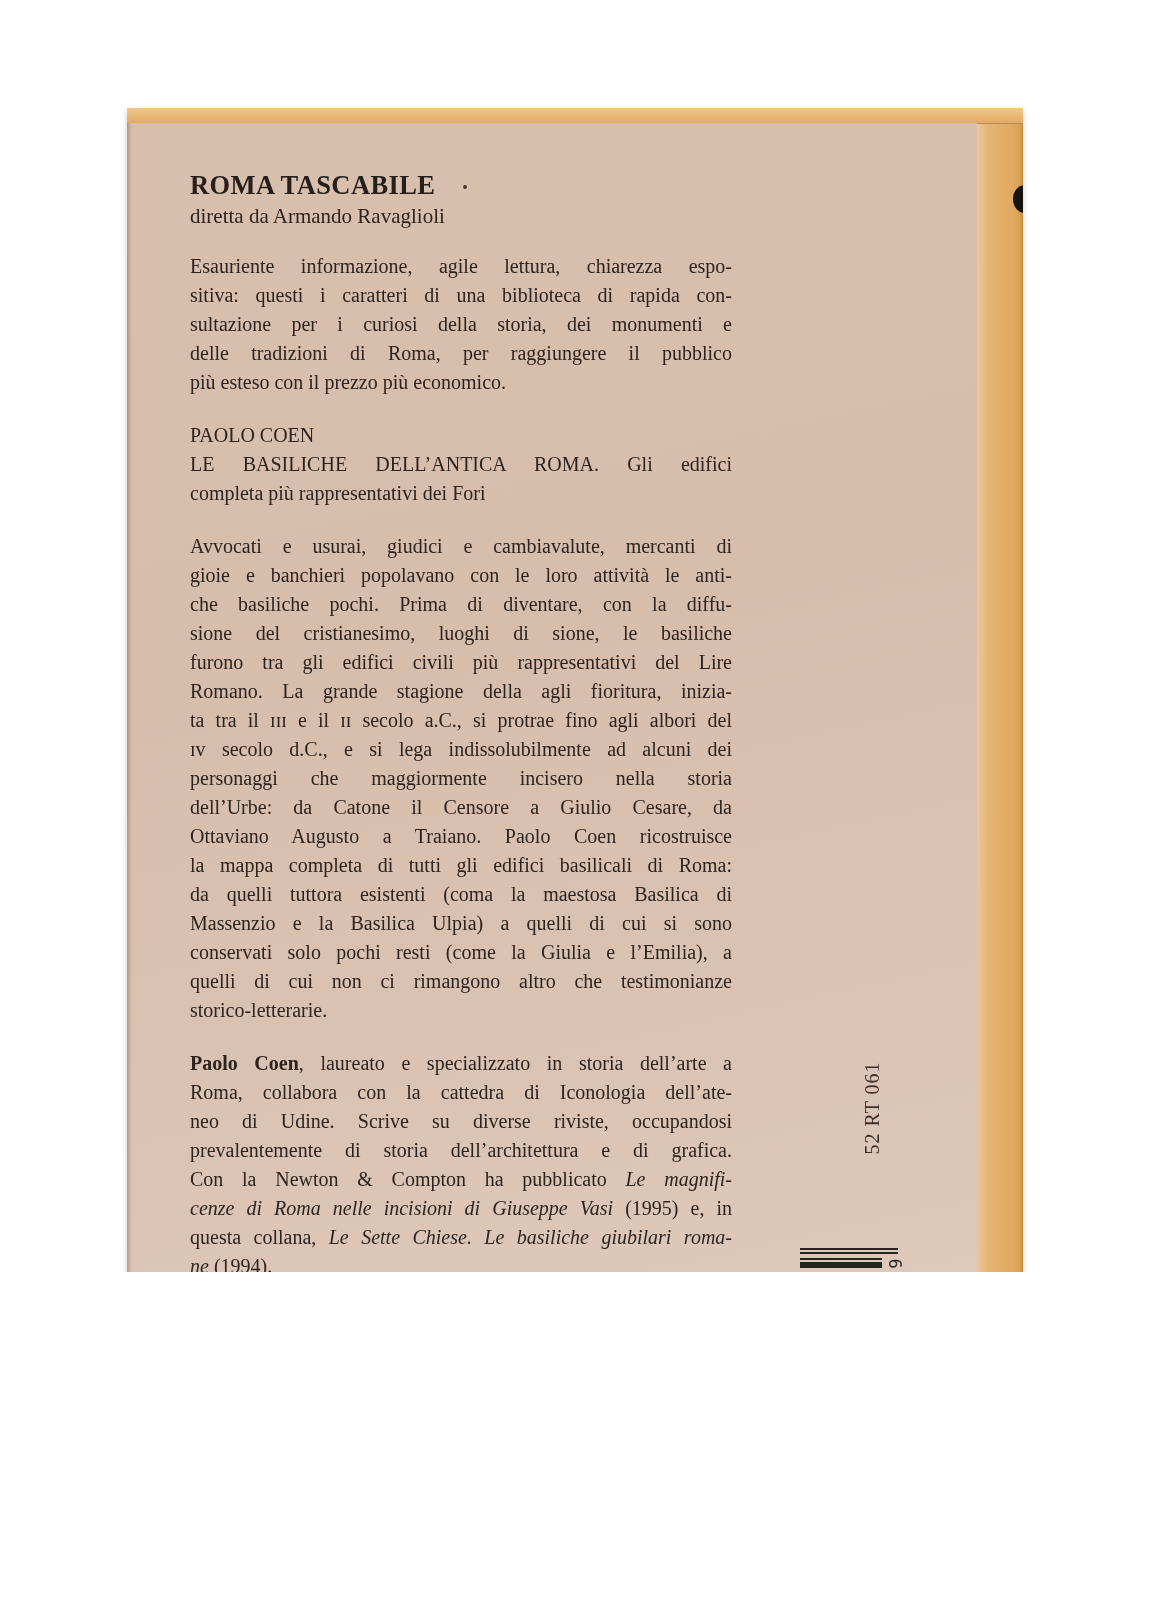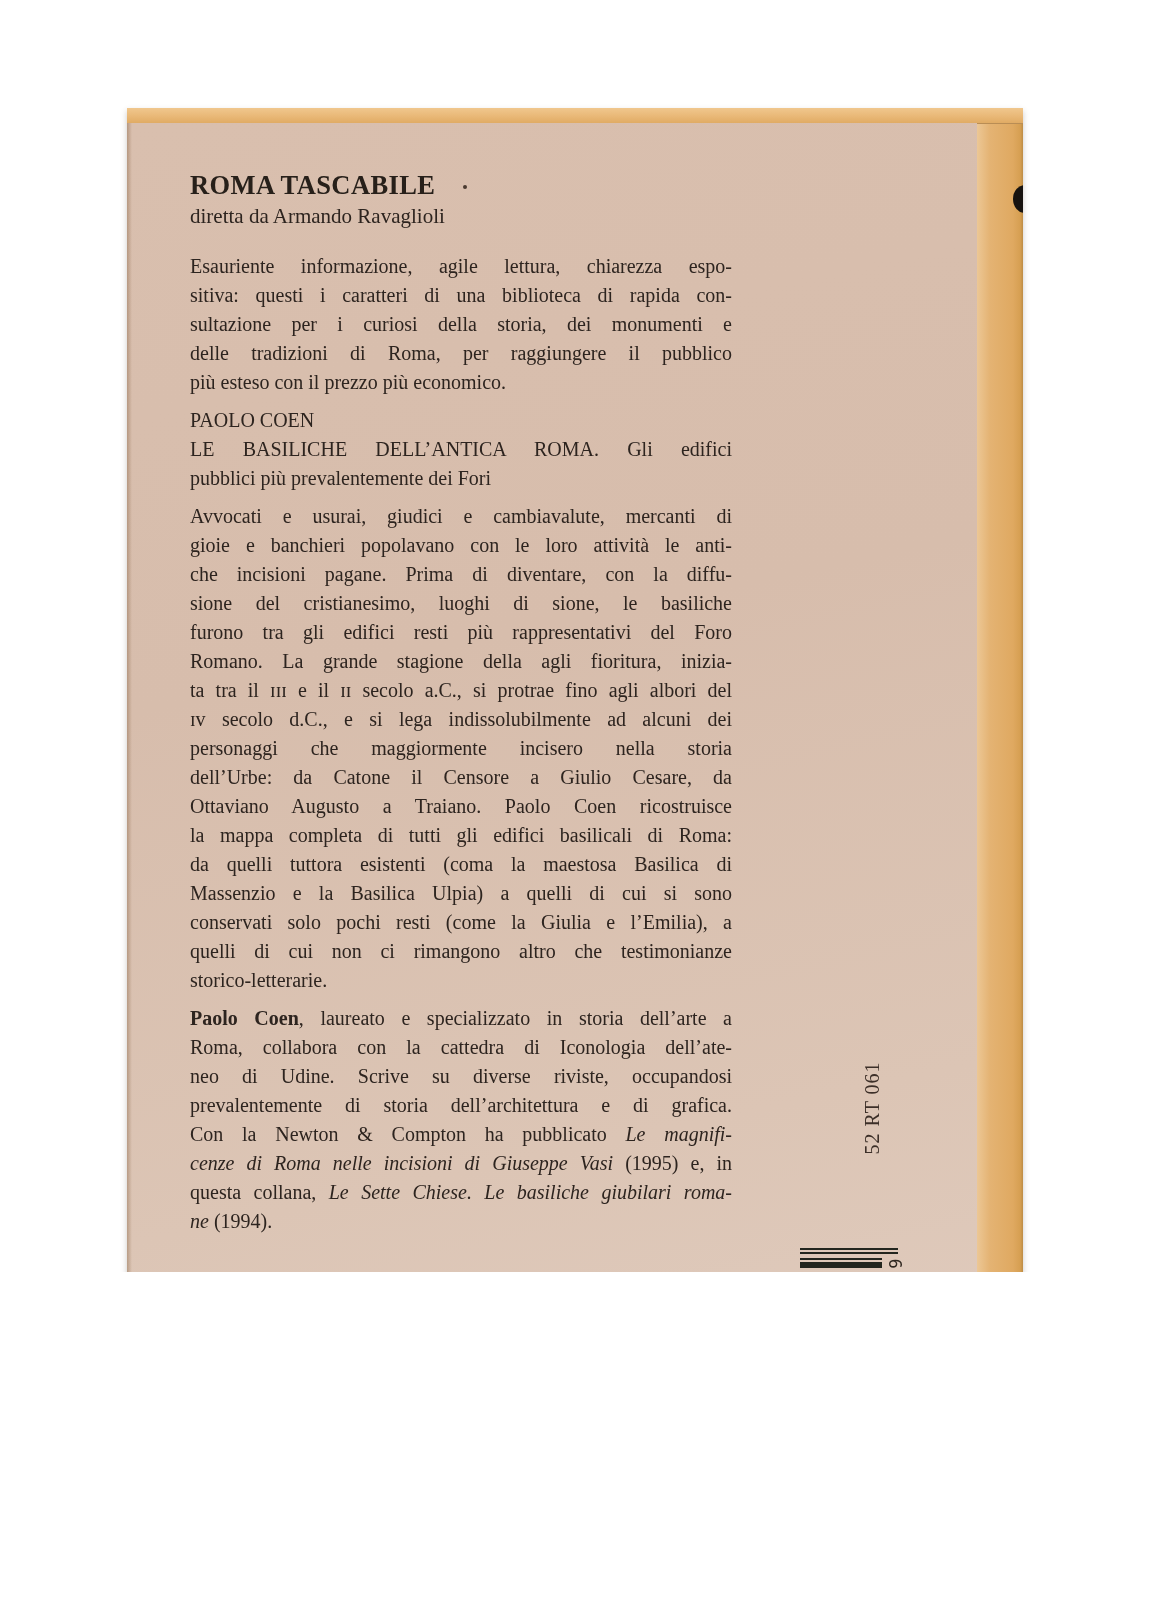--- a/index.html
+++ b/index.html
@@ -40,21 +40,21 @@
   }
   .text-col {
     position:absolute; left:63px; top:46px; width:542px;
     color:#2d241f; font-size:20px; line-height:29px;
   }
   .series-title {
     font-size:26.5px; font-weight:bold; letter-spacing:.4px;
     color:#27201a; line-height:33px; margin:0;
   }
   .series-editor { font-size:21px; line-height:29px; }
-  .para { margin-top:9px; }
+  .para { margin-top:24px; }
   .para.blurb { margin-top:21px; }
   .line { display:block; text-align:justify; text-align-last:justify; }
   .line.last { text-align-last:left; }
   .b { font-weight:bold; }
   .i { font-style:italic; }
   .print-speck {
     position:absolute; left:336px; top:62px; width:4px; height:4px;
     background:#4a3a30; border-radius:50%;
   }
   .price {
@@ -113,29 +113,29 @@
           <span class="line">Esauriente informazione, agile lettura, chiarezza espo-</span>
           <span class="line">sitiva: questi i caratteri di una biblioteca di rapida con-</span>
           <span class="line">sultazione per i curiosi della storia, dei monumenti e</span>
           <span class="line">delle tradizioni di Roma, per raggiungere il pubblico</span>
           <span class="line last">più esteso con il prezzo più economico.</span>
         </div>
 
         <div class="para">
           <span class="line last">PAOLO COEN</span>
           <span class="line">LE BASILICHE DELL’ANTICA ROMA. Gli edifici</span>
-          <span class="line last">pubblici più prevalentemente dei Fori</span>
+          <span class="line last">completa più rappresentativi dei Fori</span>
         </div>
 
         <div class="para">
           <span class="line">Avvocati e usurai, giudici e cambiavalute, mercanti di</span>
           <span class="line">gioie e banchieri popolavano con le loro attività le anti-</span>
-          <span class="line">che incisioni pagane. Prima di diventare, con la diffu-</span>
+          <span class="line">che basiliche pochi. Prima di diventare, con la diffu-</span>
           <span class="line">sione del cristianesimo, luoghi di sione, le basiliche</span>
-          <span class="line">furono tra gli edifici resti più rappresentativi del Foro</span>
+          <span class="line">furono tra gli edifici civili più rappresentativi del Lire</span>
           <span class="line">Romano. La grande stagione della agli fioritura, inizia-</span>
           <span class="line">ta tra il ɪɪɪ e il ɪɪ secolo a.C., si protrae fino agli albori del</span>
           <span class="line">ɪᴠ secolo d.C., e si lega indissolubilmente ad alcuni dei</span>
           <span class="line">personaggi che maggiormente incisero nella storia</span>
           <span class="line">dell’Urbe: da Catone il Censore a Giulio Cesare, da</span>
           <span class="line">Ottaviano Augusto a Traiano. Paolo Coen ricostruisce</span>
           <span class="line">la mappa completa di tutti gli edifici basilicali di Roma:</span>
           <span class="line">da quelli tuttora esistenti (coma la maestosa Basilica di</span>
           <span class="line">Massenzio e la Basilica Ulpia) a quelli di cui si sono</span>
           <span class="line">conservati solo pochi resti (come la Giulia e l’Emilia), a</span>

